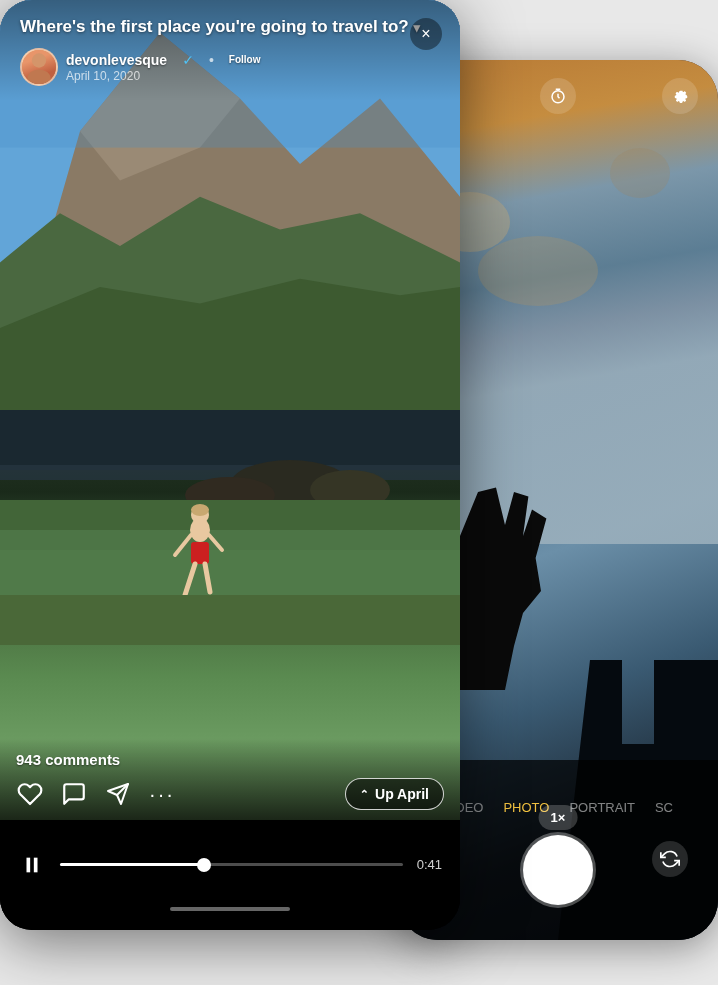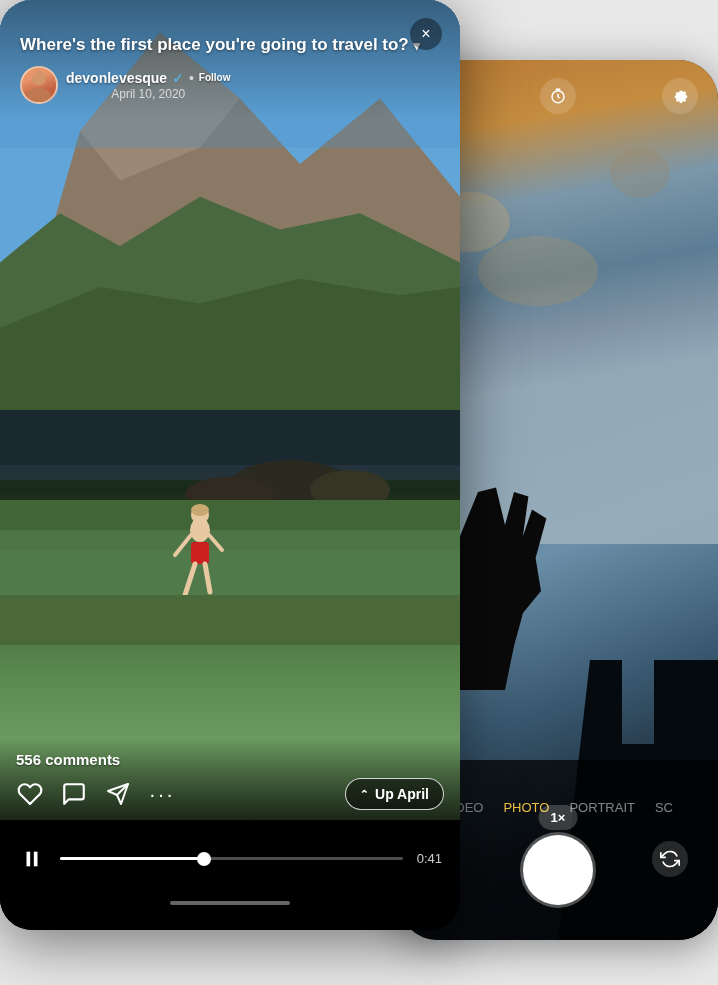--- a/index.html
+++ b/index.html
@@ -246,21 +246,21 @@
       );
       position: relative;
     }
 
     
     .video-header {
       position: absolute;
       top: 0;
       left: 0;
       right: 0;
-      padding: 34px 20px 15px;
+      padding: 16px 20px 15px;
       background: linear-gradient(180deg, rgba(0,0,0,0.4) 0%, transparent 100%);
       z-index: 10;
     }
 
     .post-title {
       color: white;
       font-size: 17px;
       font-weight: 600;
       line-height: 1.3;
       margin-bottom: 10px;
@@ -313,21 +313,21 @@
     }
 
     .author-info {
       display: flex;
       flex-direction: column;
     }
 
     .author-name-row {
       display: flex;
       align-items: center;
-      gap: 5px;
+      gap: 15px;
     }
 
     .author-name {
       color: white;
       font-size: 14px;
       font-weight: 600;
       text-shadow: 0 1px 2px rgba(0,0,0,0.5);
     }
 
     .verified-badge {
@@ -344,21 +344,20 @@
       color: white;
       font-size: 10px;
       font-weight: 600;
       text-shadow: 0 1px 2px rgba(0,0,0,0.5);
     }
 
     .post-date {
       color: rgba(255,255,255,0.7);
       font-size: 12px;
       margin-top: 1px;
-      text-align: center;
     }
 
     
     .video-bottom-overlay {
       position: absolute;
       bottom: 0;
       left: 0;
       right: 0;
       background: linear-gradient(0deg, rgba(0,0,0,0.7) 0%, transparent 100%);
       padding: 12px 16px 10px;
@@ -406,21 +405,21 @@
     .progress-area {
       position: absolute;
       bottom: 0;
       left: 0;
       right: 0;
       height: 110px;
       background: #000;
       display: flex;
       flex-direction: column;
       justify-content: flex-end;
-      padding-bottom: 10px;
+      padding-bottom: 4px;
     }
 
     .progress-controls {
       display: flex;
       align-items: center;
       padding: 0 18px;
       gap: 14px;
       height: 55px;
     }
 
@@ -625,21 +624,21 @@
             <span class="separator">•</span>
             <span class="follow-btn">Follow</span>
           </div>
           <span class="post-date">April 10, 2020</span>
         </div>
       </div>
       <div class="close-btn">×</div>
     </div>
 
     <div class="video-bottom-overlay">
-      <div class="comments-count">556 comments</div>
+      <div class="comments-count">943 comments</div>
       <div class="action-row">
         <div class="action-icon">
           <svg width="26" height="26" viewBox="0 0 24 24" fill="none" stroke="white" stroke-width="2" stroke-linecap="round" stroke-linejoin="round">
             <path d="M20.84 4.61a5.5 5.5 0 0 0-7.78 0L12 5.67l-1.06-1.06a5.5 5.5 0 0 0-7.78 7.78l1.06 1.06L12 21.23l7.78-7.78 1.06-1.06a5.5 5.5 0 0 0 0-7.78z"></path>
           </svg>
         </div>
         <div class="action-icon">
           <svg width="26" height="26" viewBox="0 0 24 24" fill="none" stroke="white" stroke-width="2" stroke-linecap="round" stroke-linejoin="round">
             <path d="M21 15a2 2 0 0 1-2 2H7l-4 4V5a2 2 0 0 1 2-2h14a2 2 0 0 1 2 2z"></path>
           </svg>

